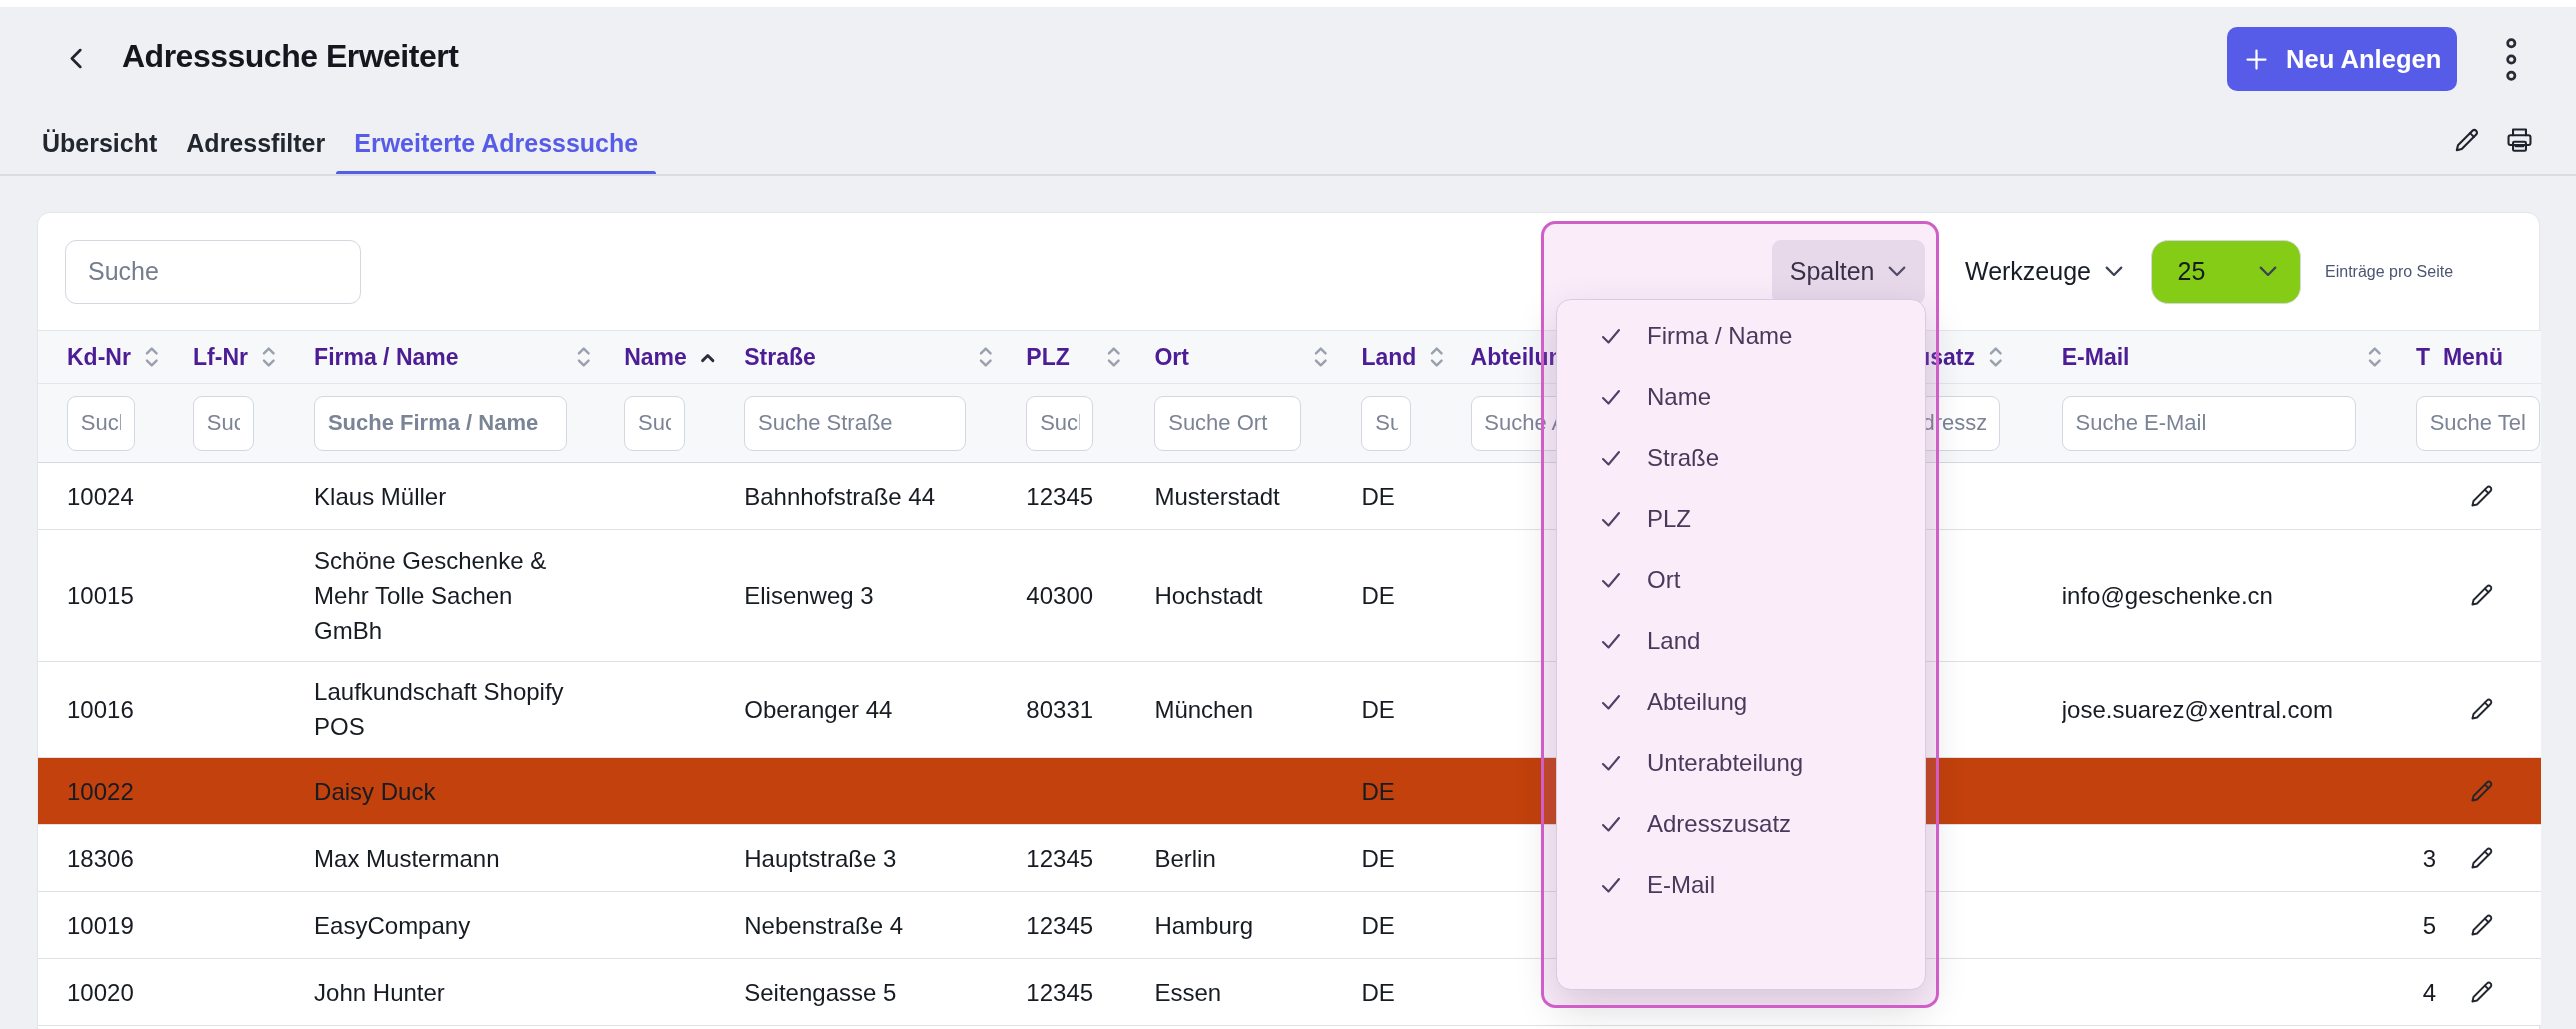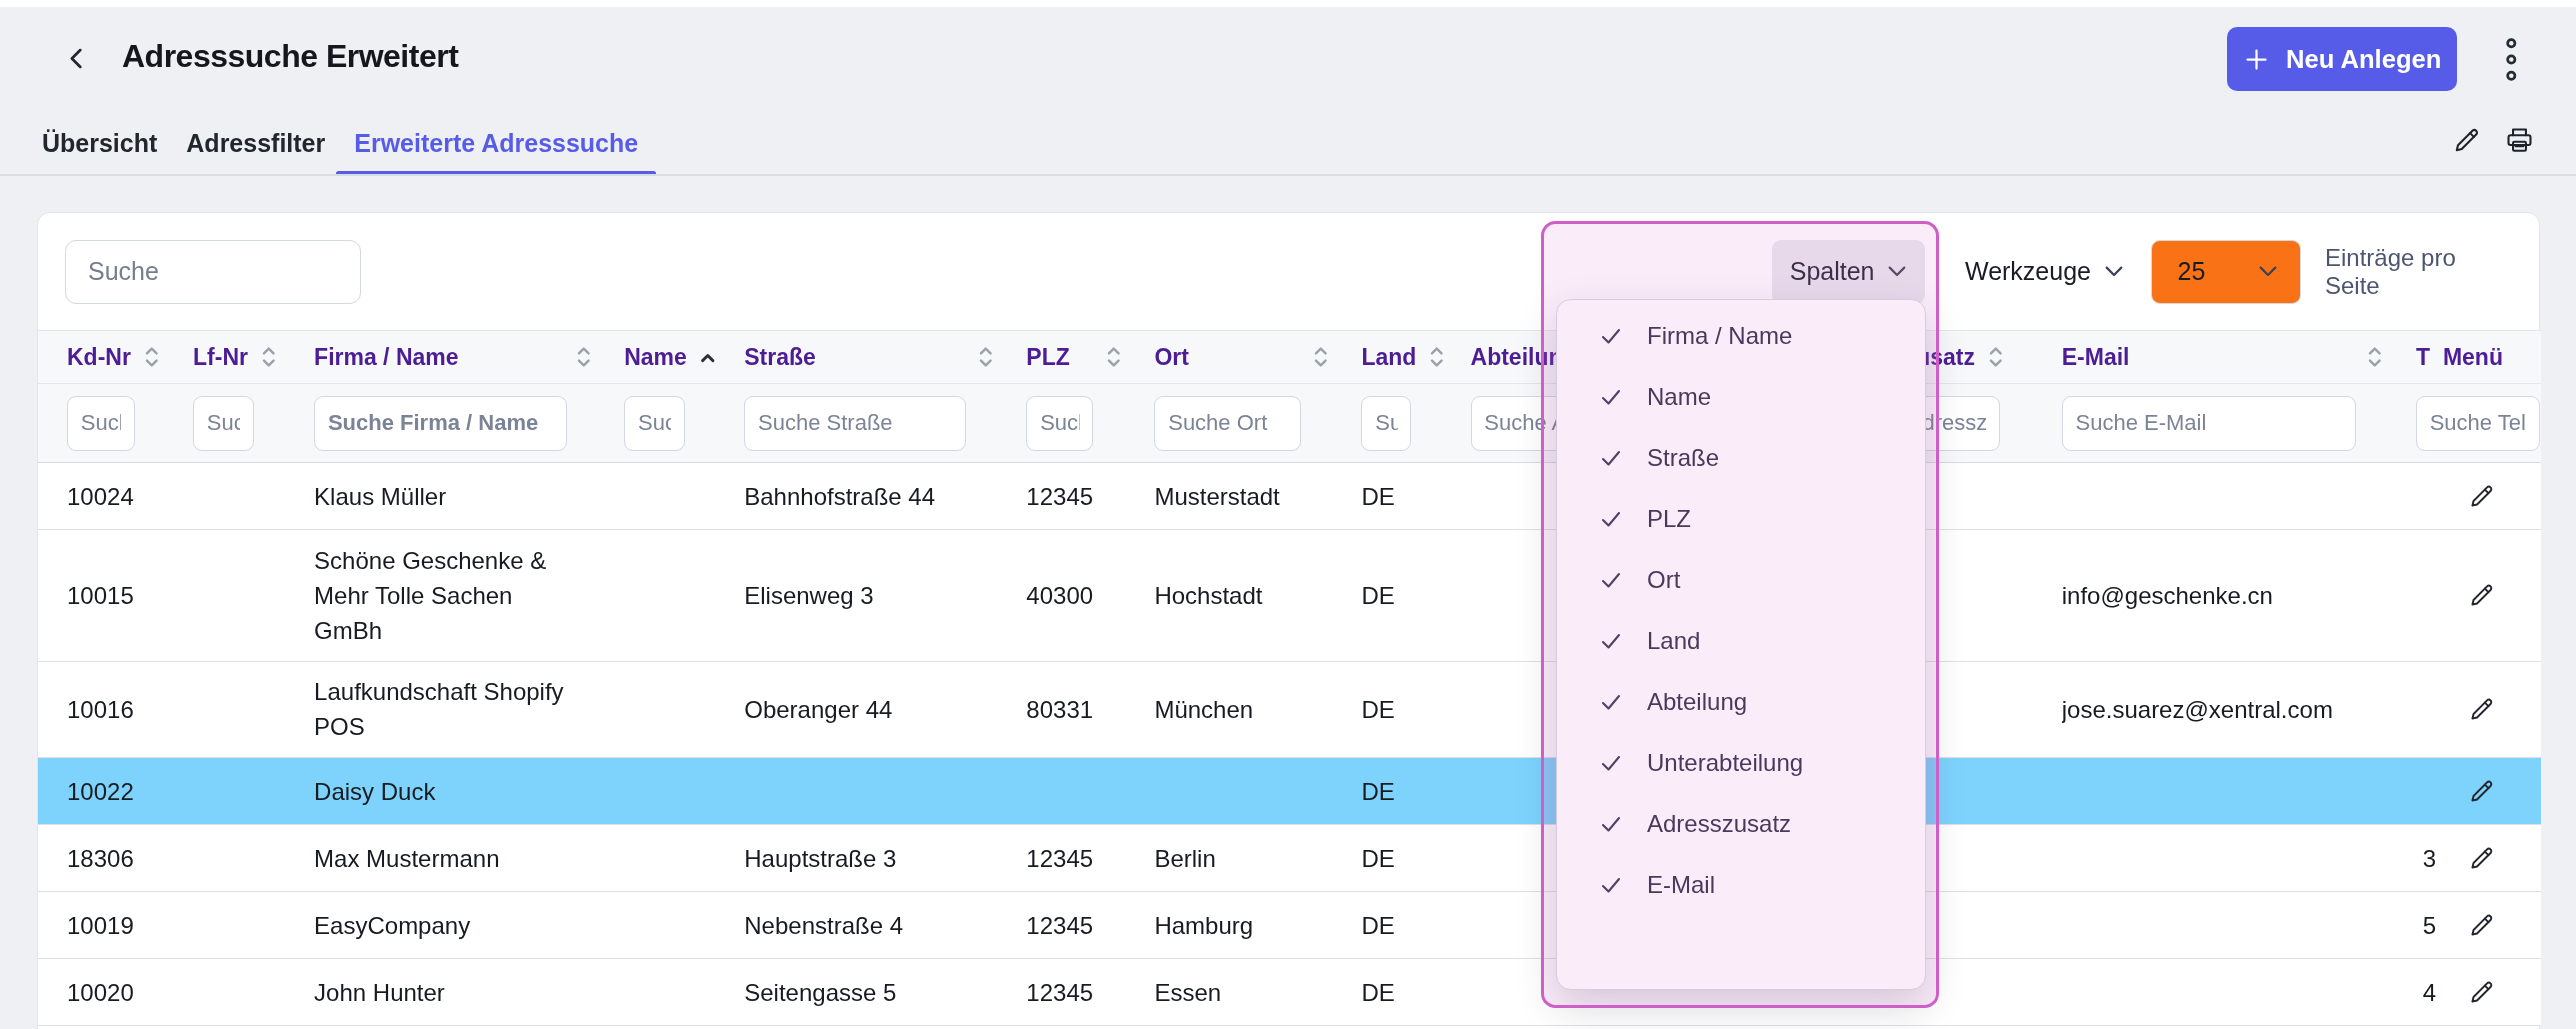--- a/index.html
+++ b/index.html
@@ -42,39 +42,39 @@
   .search-input { position:absolute; left:27px; top:26.5px; width:296px; height:64px;
     border:1.4px solid #d3d7df; border-radius:11px; font-size:25px; padding:0 22px;
     color:#171b22; background:#fff; outline:none; font-family:inherit; }
   .search-input::placeholder { color:#747e8f; }
   .tb-right { position:absolute; right:24px; top:26.5px; height:64px; display:flex; align-items:center; }
   .spalten-btn { width:153px; height:64px; background:#e9e9ee; border:none; border-radius:9px;
     display:flex; align-items:center; justify-content:center; gap:12.8px;
     font-size:25px; font-weight:500; color:#1d2230; cursor:pointer; font-family:inherit; }
   .werkzeuge { margin-left:40px; display:flex; align-items:center; gap:12.8px;
     font-size:25px; font-weight:500; color:#171c26; cursor:pointer; width:146px; }
-  .pagesize { margin-left:40px; width:150px; height:64px; border:1.4px solid #d3d7df; border-radius:9px;
+  .pagesize { margin-left:40px; width:150px; height:64px; border:1.4px solid #d3d7df; border-radius:17px;
     display:flex; align-items:center; justify-content:space-between; padding:0 22px 0 25.6px;
-    font-size:25px; color:#171b22; cursor:pointer; background:#f97316; }
-  .entries-label { margin-left:24px; width:190px; font-size:24px; color:#4c5670; }
+    font-size:25px; color:#171b22; cursor:pointer; background:#84cc16; }
+  .entries-label { margin-left:24px; width:190px; font-size:16px; color:#4c5670; }
 
   
   table.grid { width:2503px; table-layout:fixed; border-collapse:collapse; }
   thead tr.header-row { height:53px; background:#f7f8fa; border-top:1.4px solid #e4e6ec; border-bottom:1.4px solid #e3e6eb; }
   thead tr.filter-row { height:79px; background:#f7f8fa; border-bottom:1.4px solid #d5d9e0; }
   th { text-align:left; font-size:23px; font-weight:700; color:#4c1d95; vertical-align:middle; overflow:hidden; white-space:nowrap; }
   th .hwrap { display:flex; align-items:center; gap:12.8px; }
   th.spread .hwrap { justify-content:space-between; padding-right:33px; }
   th:first-child, td:first-child { padding-left:29px; }
   .sort-ico { flex:0 0 auto; display:inline-flex; }
   input.filter { height:55px; border:1.4px solid #d3d7df; border-radius:9px; background:#fff;
     font-size:22px; padding:0 12.8px; color:#171b22; outline:none; font-family:inherit; }
   input.filter::placeholder { color:#7b8496; }
   tbody tr { height:67px; background:#ffffff; border-bottom:1.4px solid #dde0e6; }
-  tbody tr.highlight { background:#7dd3fc; }
+  tbody tr.highlight { background:#c2410c; }
   tbody td { font-size:24px; color:#171b22; vertical-align:middle; padding-top:12.8px; padding-bottom:12.8px;
     white-space:pre-line; line-height:35px; overflow:hidden; }
   td.t-col { text-align:center; white-space:nowrap; }
   td.menu-col { }
   .row-edit { width:98px; display:flex; justify-content:center; padding-right:20px; color:#22262e; cursor:pointer; }
 
   
   .menu-panel { position:absolute; left:1556px; top:299px; width:370px; height:691px; z-index:5;
     background:#ffffff; border:1.4px solid #d6d9e0; border-radius:14.6px;
     box-shadow:0 16.4px 40px rgba(25,25,50,0.18); padding:5.5px 0 9px 0; overflow:hidden; }

